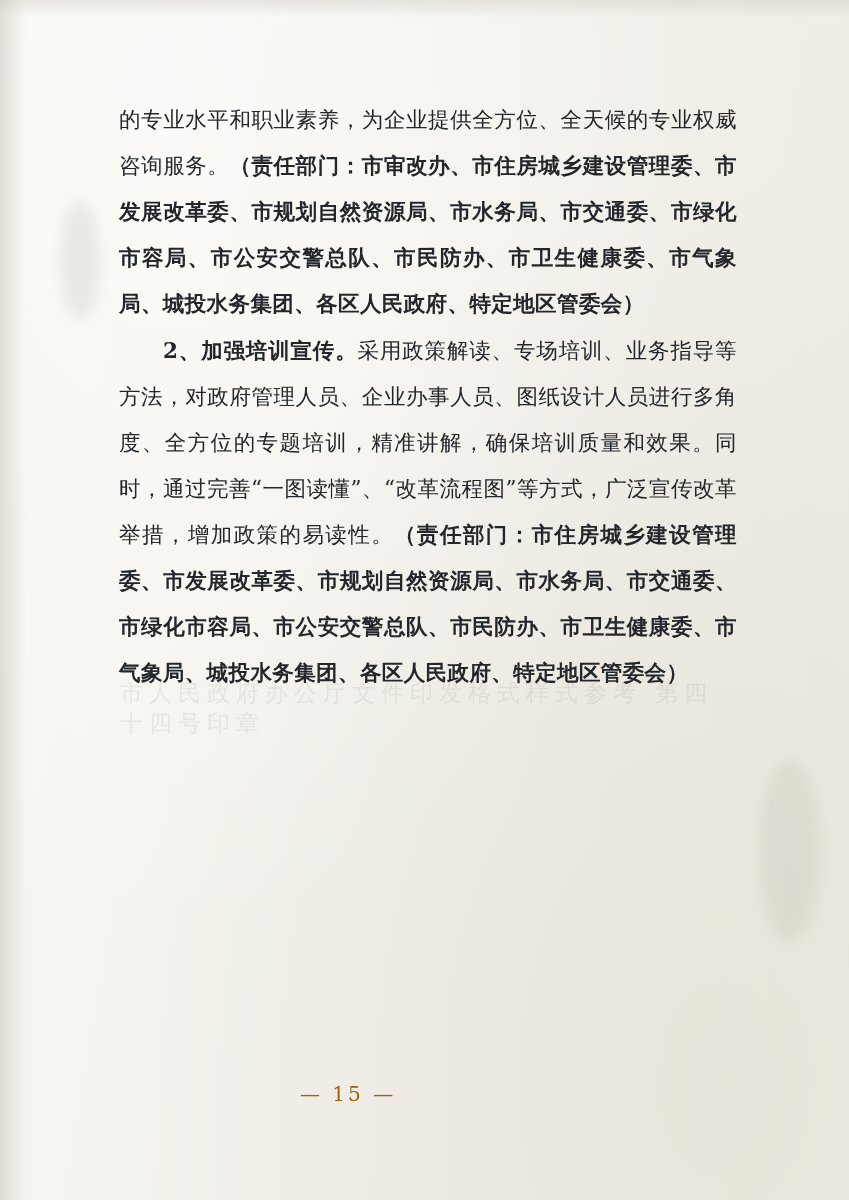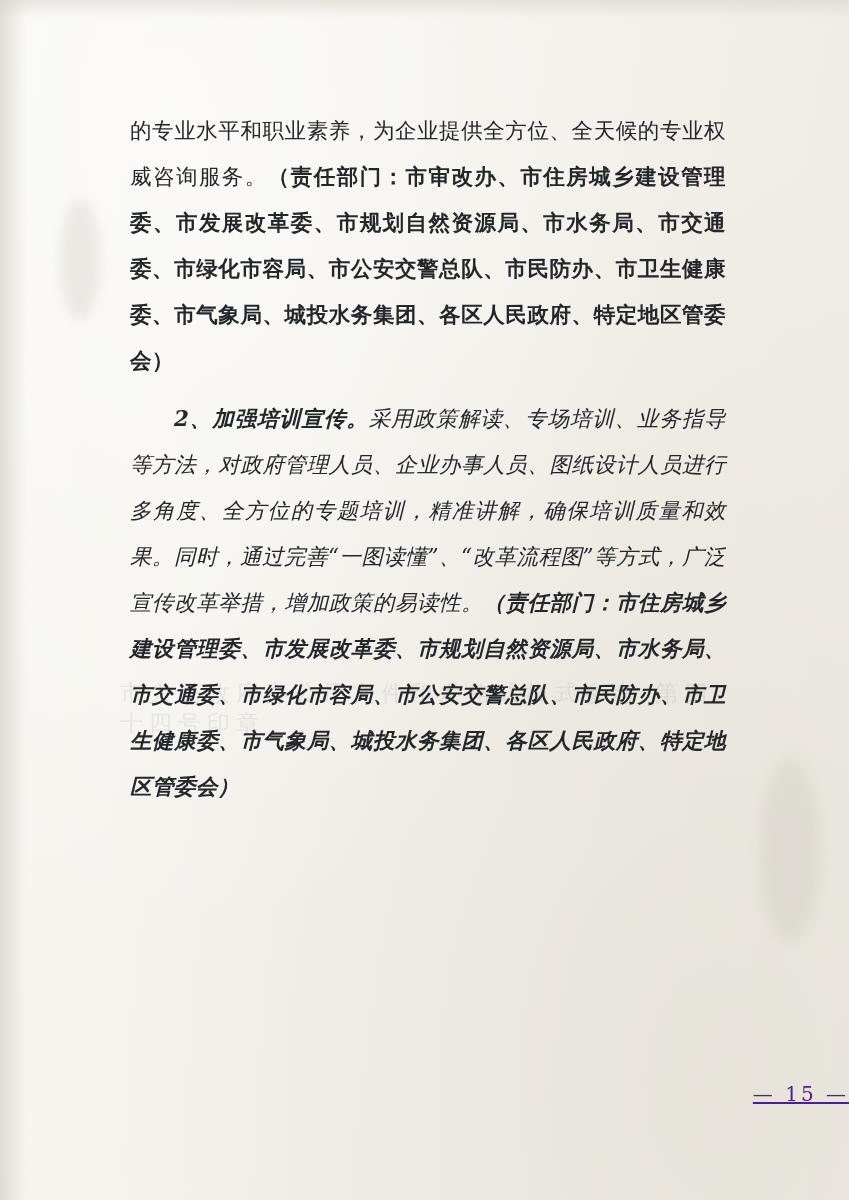--- a/index.html
+++ b/index.html
@@ -44,31 +44,30 @@
     background: linear-gradient(180deg, rgba(205,200,190,0.4), rgba(205,200,190,0));
     pointer-events: none;
   }
   .content {
     position: absolute;
     left: 118px;
     top: 96px;
     width: 620px;
   }
   p {
-    margin: 12px;
+    margin: 1px;
     font-size: 21.5px;
     line-height: 46px;
     color: #23262b;
     text-align: justify;
     text-justify: inter-ideograph;
     letter-spacing: 0.4px;
   }
   p.indent {
     text-indent: 44px;
-    font-style: italic;
   }
   .b {
     font-weight: bold;
   }
   .ghost {
     position: absolute;
     left: 120px;
     top: 678px;
     width: 620px;
     font-size: 23px;
@@ -76,26 +75,25 @@
     color: rgba(120,120,120,0.13);
     letter-spacing: 6px;
     pointer-events: none;
     user-select: none;
   }
   .page-number {
     position: absolute;
     left: 0;
     right: 0;
     top: 1082px;
-    text-align: right;
+    text-align: left;
     font-size: 20px;
-    color: #4c1d95;
+    color: #a16207;
     letter-spacing: 3px;
     padding-left: 300px;
-    text-decoration: underline;
   }
   .smudge {
     position: absolute;
     pointer-events: none;
     border-radius: 50%;
     background: rgba(190,186,176,0.25);
     filter: blur(6px);
   }
 </style>
 </head>

